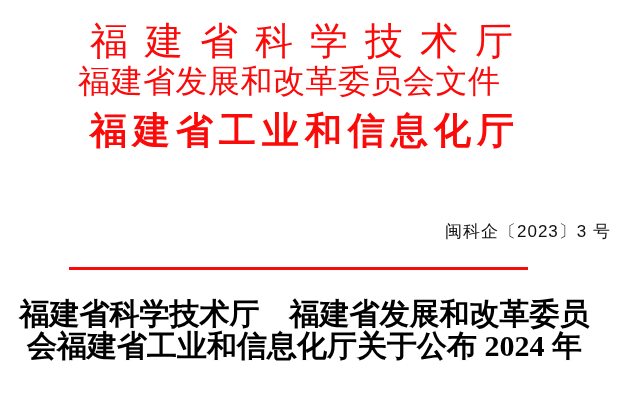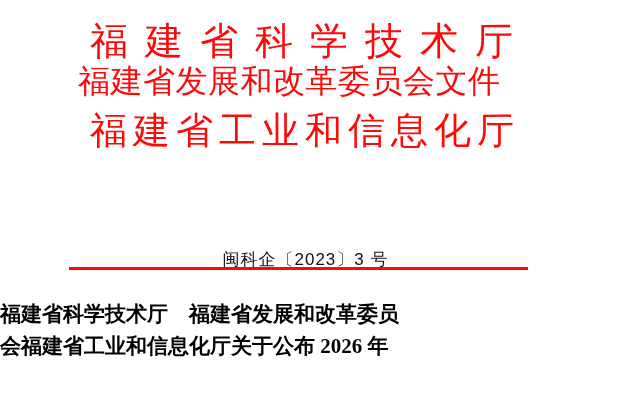--- a/index.html
+++ b/index.html
@@ -35,49 +35,50 @@
     top: 65px;
     font-size: 32px;
     letter-spacing: 0.5px;
     font-family: "Liberation Sans", "DejaVu Sans", sans-serif;
   }
   .agency-3 {
     left: 90px;
     top: 112px;
     font-size: 37px;
     letter-spacing: 6px;
-    font-weight: normal;
+    font-weight: bold;
     font-family: "Liberation Serif", "DejaVu Serif", serif;
   }
   .doc-number {
     position: absolute;
     left: 0;
     right: 6px;
-    top: 248px;
-    text-align: center;
+    top: 220px;
+    text-align: right;
     font-size: 17px;
     letter-spacing: 1px;
     color: var(--ink);
     font-family: "Liberation Sans", "DejaVu Sans", sans-serif;
     white-space: pre;
   }
   .red-rule {
     position: absolute;
     left: 69px;
     top: 267px;
     width: 459px;
     height: 3px;
     background: var(--red);
   }
   .doc-title {
     position: absolute;
     left: 0;
     right: 8px;
     top: 298px;
-    font-size: 21px;
+    text-align: center;
+    font-size: 30px;
     font-weight: bold;
     line-height: 32px;
     color: #000000;
     font-family: "Liberation Serif", "DejaVu Serif", serif;
   }
   .doc-title .title-line {
     white-space: pre;
   }
 </style>
 </head>
@@ -90,16 +91,16 @@
     <div class="agency agency-2">福建省发展和改革委员会文件</div>
     <div class="agency agency-3">福建省工业和信息化厅</div>
   </div>
 
   <div class="doc-number">闽科企〔2023〕3 号</div>
 
   <div class="red-rule"></div>
 
   <div class="doc-title">
     <div class="title-line">福建省科学技术厅　福建省发展和改革委员</div>
-    <div class="title-line">会福建省工业和信息化厅关于公布 2026 年</div>
+    <div class="title-line">会福建省工业和信息化厅关于公布 2024 年</div>
   </div>
 
 </div>
 
 </body></html>

